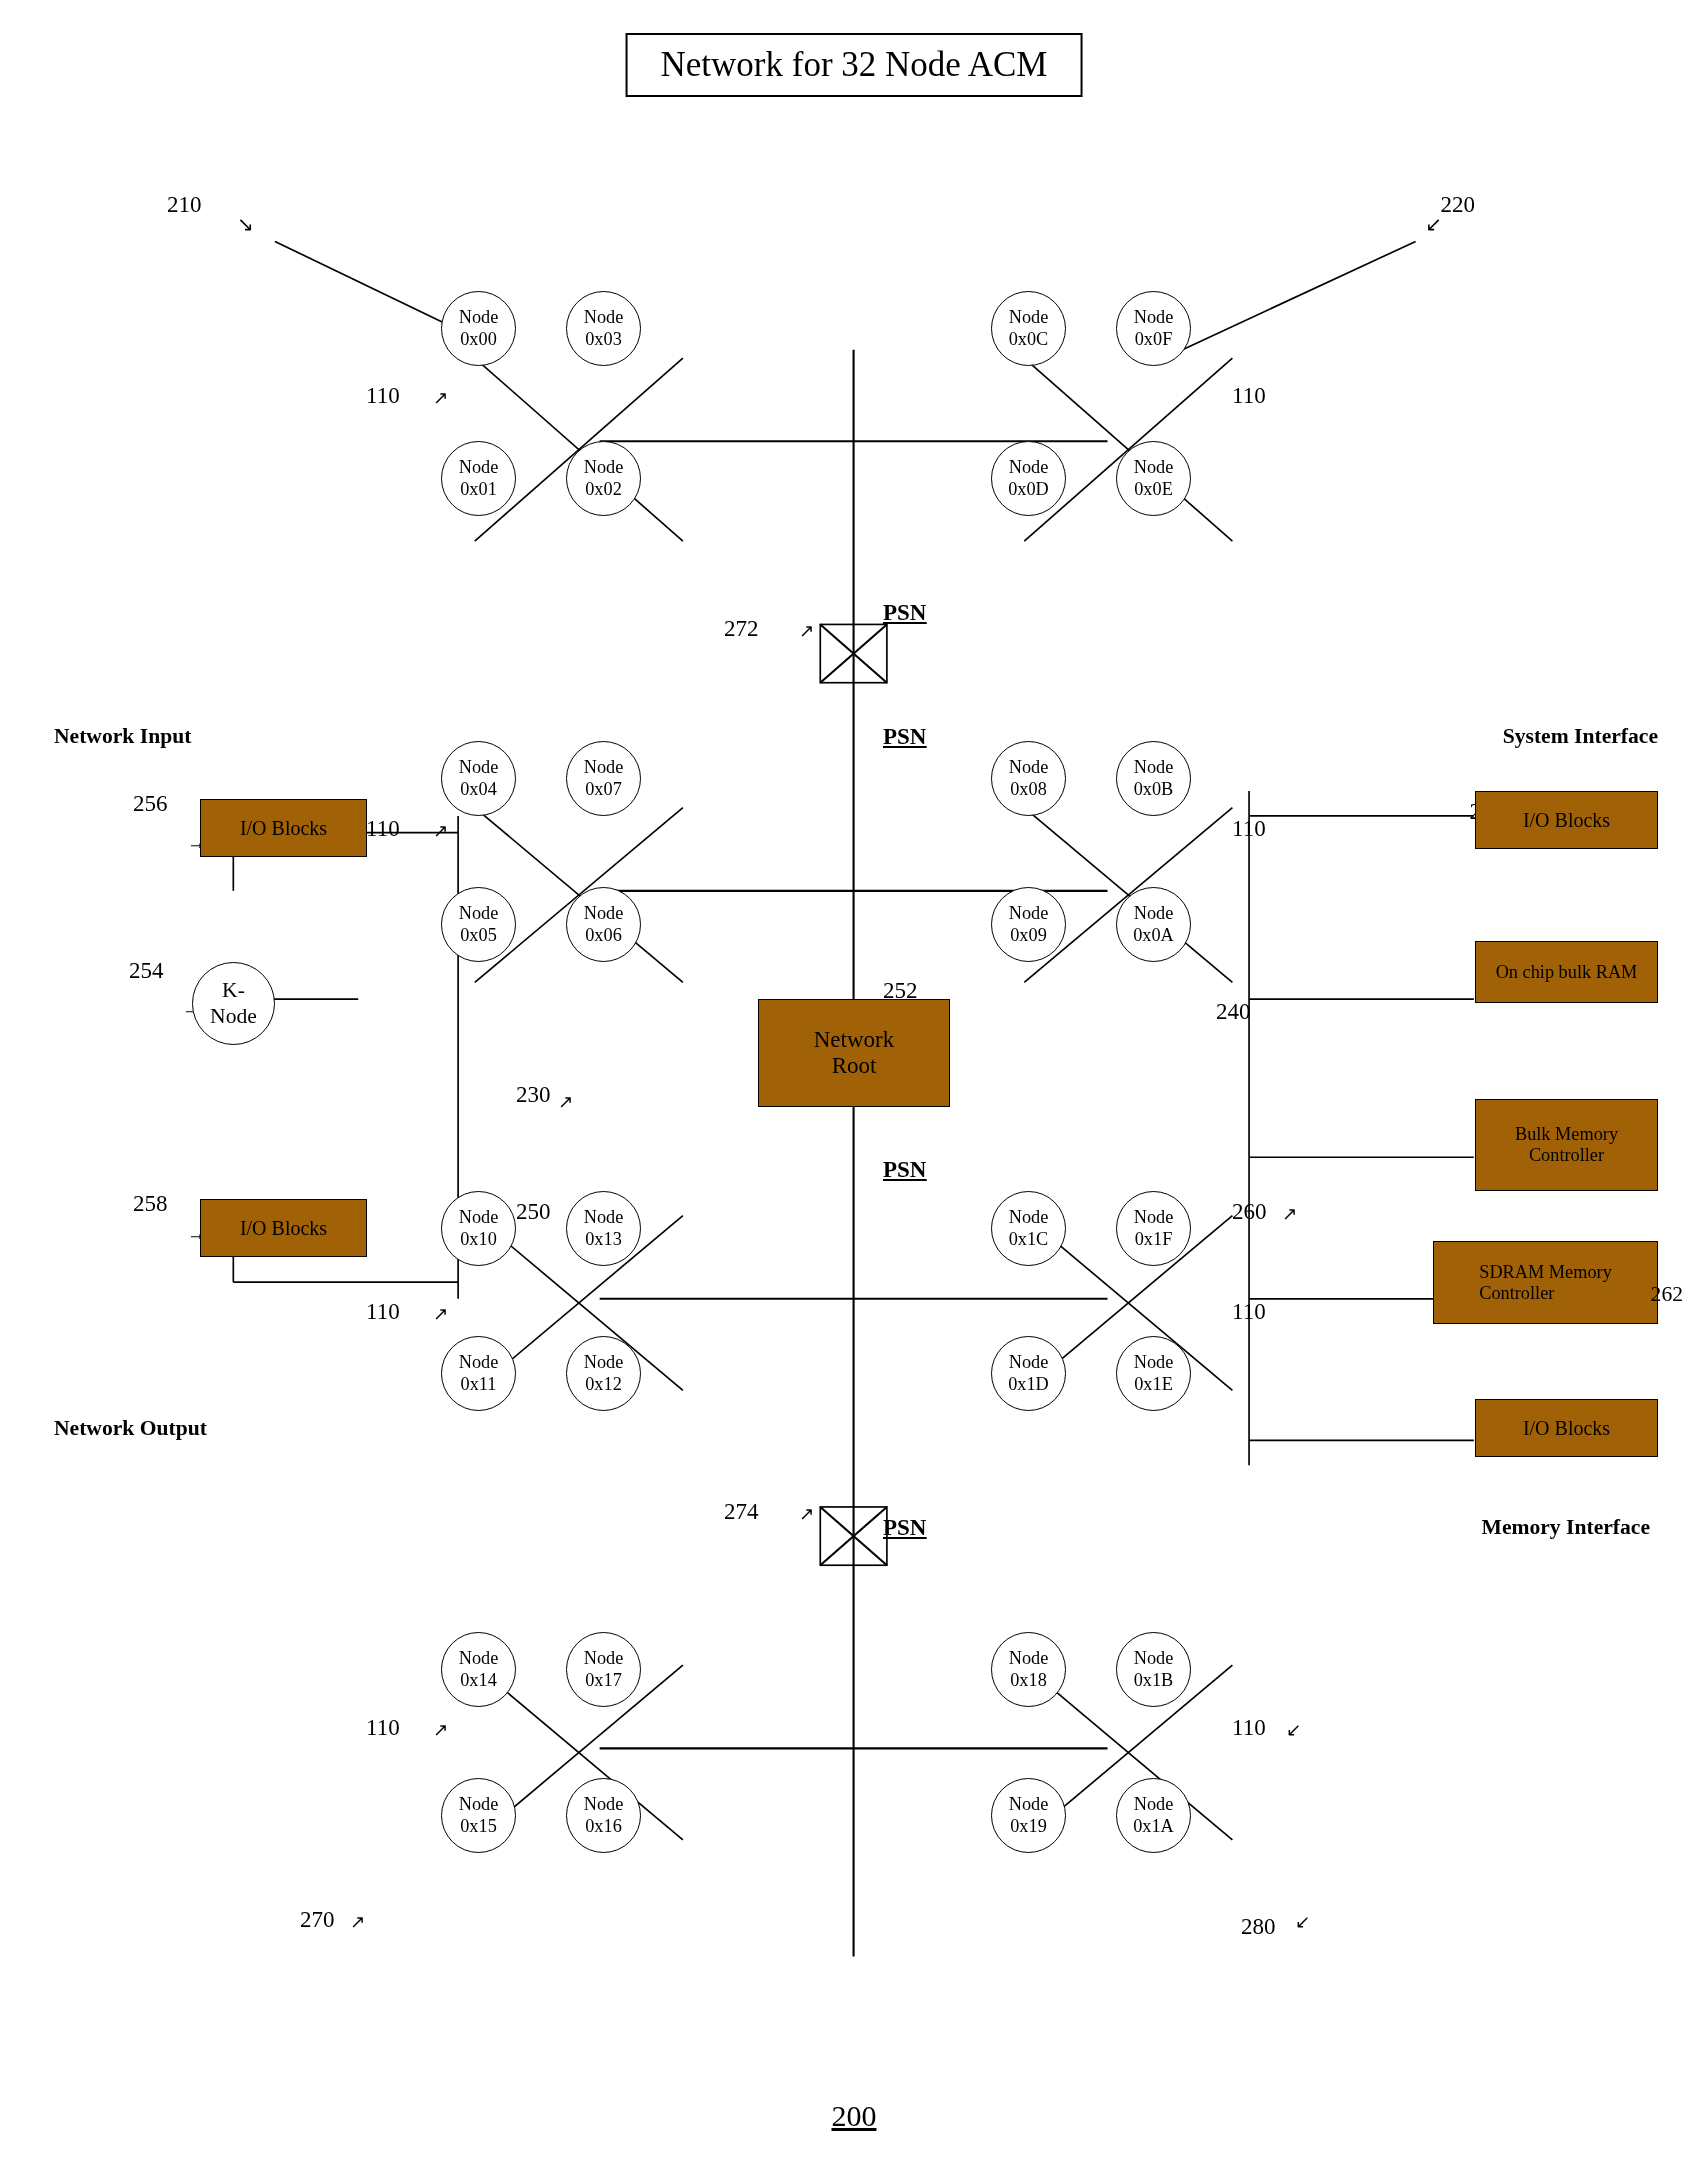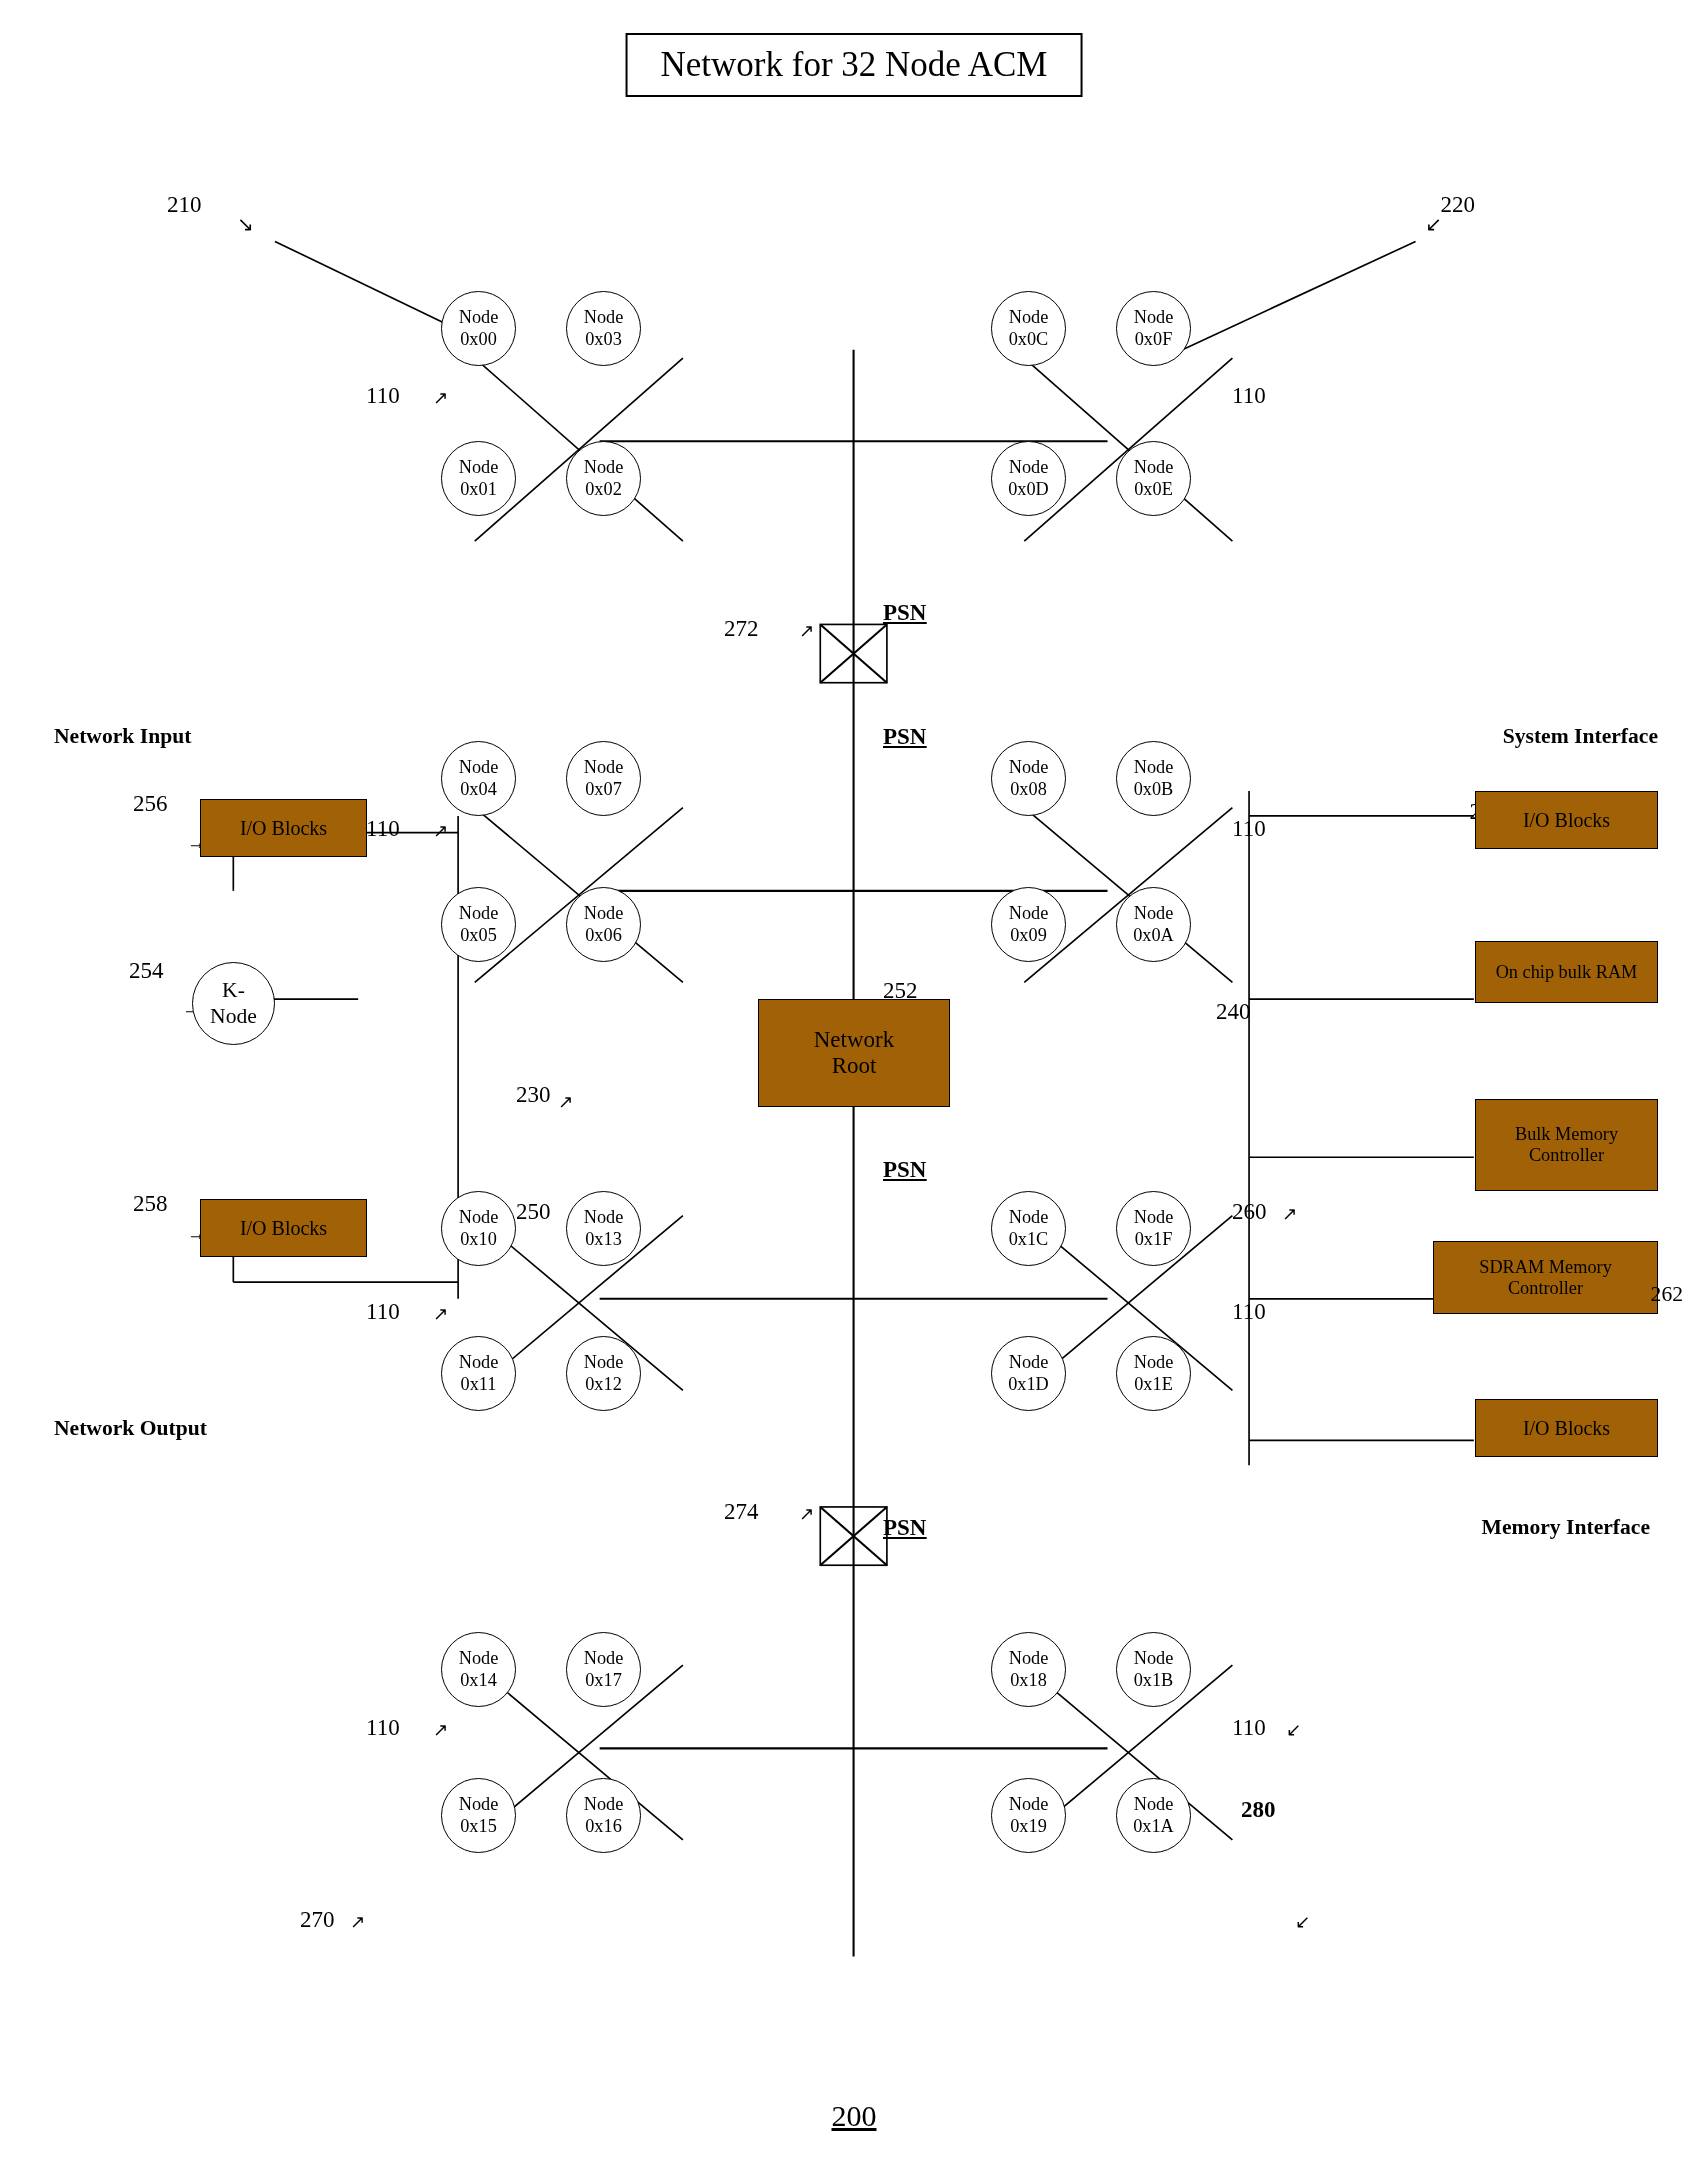--- a/index.html
+++ b/index.html
@@ -323,21 +323,21 @@
 
 <div class="label-ref" style="position:absolute;top:799px;right:204px;">261</div>
 <div class="rect-box" style="right:50px;top:791px;width:183px;height:58px;font-size:20px;">I/O Blocks</div>
 
 <div class="rect-box" style="right:50px;top:941px;width:183px;height:62px;font-size:18.3px;text-align:center;">On chip
 bulk RAM</div>
 
 <div class="rect-box" style="right:50px;top:1099px;width:183px;height:92px;font-size:18.3px;">Bulk Memory
 Controller</div>
 
-<div class="rect-box" style="right:50px;top:1241px;width:225px;height:73px;font-size:18.3px;text-align:center;">
+<div class="rect-box" style="right:50px;top:1241px;width:225px;height:83px;font-size:18.3px;text-align:left;">
   <span>SDRAM Memory<br>Controller</span>
 </div>
 <div class="label-ref" style="position:absolute;top:1282px;right:25px;font-size:21.6px;">262</div>
 
 <div class="rect-box" style="right:50px;top:1399px;width:183px;height:58px;font-size:20px;">I/O Blocks</div>
 
 <div class="label" style="position:absolute;top:1416px;left:54px;">Network Output</div>
 
 <div class="label" style="position:absolute;top:1157px;left:883px;font-size:23px;text-decoration:underline;"><u>PSN</u></div>
 
@@ -441,17 +441,17 @@
   <span>Node</span>
     <span>0x1A</span>
 </div>
 
 <div class="label-ref" style="position:absolute;top:1715px;left:1232px;">110</div>
 <div style="position:absolute;top:1719px;left:1286px;font-size:18.3px;">↙</div>
 
 <div class="label-ref" style="position:absolute;top:1907px;left:300px;">270</div>
 <div style="position:absolute;top:1911px;left:350px;font-size:18.3px;">↗</div>
 
-<div class="label-ref" style="position:absolute;top:1797px;left:1241px;font-weight:bold;">280</div>
+<div class="label-ref" style="position:absolute;top:1914px;left:1241px;">280</div>
 <div style="position:absolute;top:1911px;left:1295px;font-size:18.3px;">↙</div>
 
 <div class="fig-number" style="position:absolute;bottom:50px;left:50%;transform:translateX(-50%);font-size:30px;text-decoration:underline;">200</div>
 
 
 </body></html>

